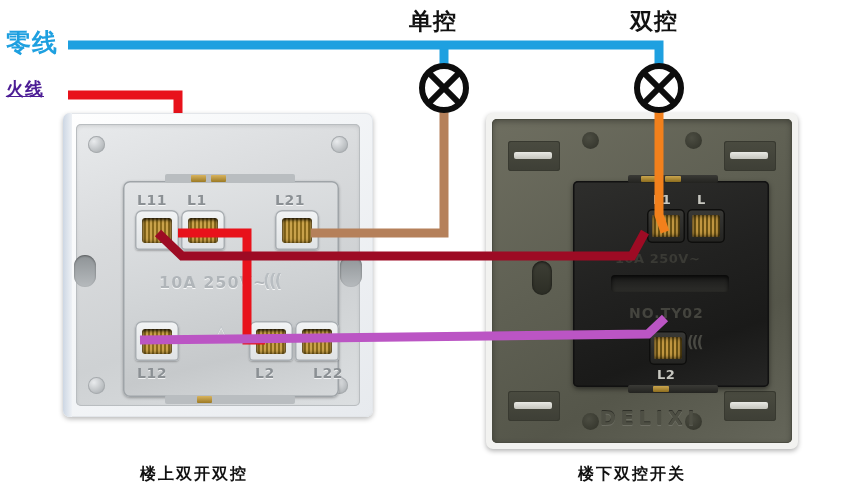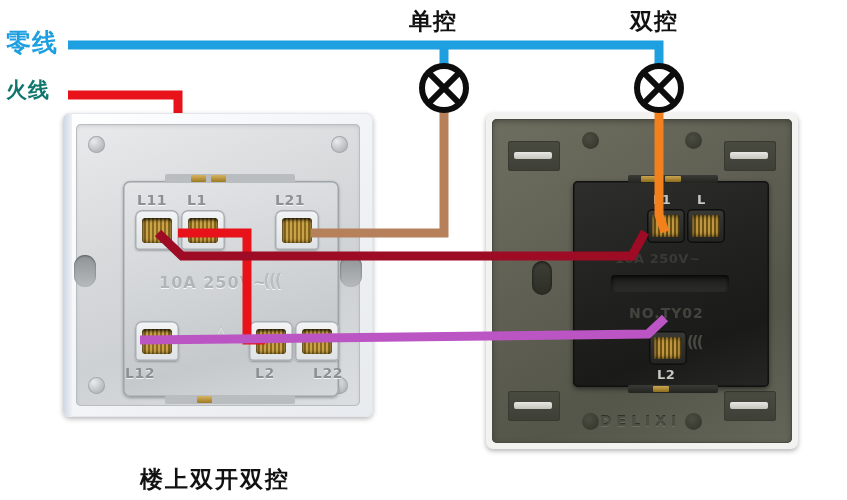--- a/index.html
+++ b/index.html
@@ -2,24 +2,24 @@
 <html><head>
 <meta charset="utf-8">
 <style>
   html,body{margin:0;padding:0;background:#ffffff;}
   body{font-family:"DejaVu Sans","Liberation Sans",sans-serif;}
   #stage{position:relative;width:847px;height:500px;background:#ffffff;overflow:hidden;}
 
   
   .lbl{position:absolute;font-weight:bold;white-space:nowrap;line-height:1;}
   .lbl-neutral{left:6px;top:30px;font-size:25px;color:#1ea0e0;letter-spacing:1px;}
-  .lbl-live{left:6px;top:80px;font-size:21px;color:#0f766e;letter-spacing:1px;}
+  .lbl-live{left:6px;top:80px;font-size:18px;color:#4c1d95;letter-spacing:1px;text-decoration:underline;}
   .lbl-single{left:409px;top:10px;font-size:23px;color:#111;letter-spacing:1px;}
   .lbl-double{left:630px;top:10px;font-size:23px;color:#111;letter-spacing:1px;}
-  .cap{position:absolute;font-size:23px;font-weight:bold;color:#111;white-space:nowrap;letter-spacing:2px;}
+  .cap{position:absolute;font-size:16px;font-weight:bold;color:#111;white-space:nowrap;letter-spacing:2px;}
   .cap-left{left:140px;top:464px;}
   .cap-right{left:578px;top:464px;}
 
   
   svg.layer{position:absolute;left:0;top:0;width:847px;height:500px;overflow:visible;}
   #wires-under{z-index:3;}
   #wires-over{z-index:9;}
 
   
   #sw-left{position:absolute;left:63px;top:113px;width:310px;height:304px;z-index:5;}
@@ -89,33 +89,34 @@
     background:linear-gradient(180deg,#3a3a37,#232321);box-shadow:inset 0 0 0 1.5px #0e0e0d;}
   .rterm .hole{position:absolute;left:5px;top:6px;right:5px;bottom:6px;border-radius:2px;
     background:repeating-linear-gradient(90deg,#c09640 0 2px,#6b5214 2px 4px),#3b2d0b;
     box-shadow:inset 0 0 5px rgba(0,0,0,.9);}
   .rtlab{position:absolute;font-size:13px;color:#c7c7c0;font-weight:bold;letter-spacing:.5px;}
   .rf-slot{position:absolute;left:38px;top:94px;width:118px;height:17px;border-radius:4px;
     background:linear-gradient(180deg,#1a1a19,#2d2d2a);box-shadow:inset 0 2px 4px rgba(0,0,0,.8);}
   .rf-no{position:absolute;left:56px;top:124px;font-size:14px;color:#44443e;font-weight:bold;letter-spacing:1px;}
   .rf-rating{position:absolute;left:42px;top:70px;font-size:13px;color:#3a3a35;font-weight:bold;letter-spacing:.5px;}
   .rf-ccc{position:absolute;left:114px;top:152px;font-size:15px;color:#4a4a44;font-weight:bold;letter-spacing:-2px;}
-  .rf-brand{position:absolute;left:108px;bottom:14px;font-size:14px;font-weight:bold;letter-spacing:5px;
+  .rf-brand{position:absolute;left:108px;bottom:14px;font-size:19px;font-weight:bold;letter-spacing:5px;
     color:#4e4f44;text-shadow:0 1px 0 rgba(255,255,255,.12),0 -1px 0 rgba(0,0,0,.45);}
 </style>
 </head>
 <body>
 
 <div id="stage">
 
   <div class="lbl lbl-neutral">零线</div>
   <div class="lbl lbl-live">火线</div>
   <div class="lbl lbl-single">单控</div>
   <div class="lbl lbl-double">双控</div>
   <div class="cap cap-left">楼上双开双控</div>
+  <div class="cap cap-right">楼下双控开关</div>
 
   <svg class="layer" id="wires-under">
     <g fill="none" stroke-linecap="butt" stroke-linejoin="miter">
 
       <path stroke="#1ea0e0" stroke-width="9" d="M 68,45 L 659,45 L 659,68"></path>
 
       <path stroke="#1ea0e0" stroke-width="9" d="M 444,45 L 444,68"></path>
 
       <path stroke="#e8121b" stroke-width="9" d="M 68,95 L 178,95 L 178,233"></path>
     </g>
@@ -153,21 +154,21 @@
 
         <div class="term" style="left:12px;top:140px">
             <div class="hole"></div>
           </div>
         <div class="term" style="left:126px;top:140px">
             <div class="hole"></div>
           </div>
         <div class="term" style="left:172px;top:140px">
             <div class="hole"></div>
           </div>
-        <div class="tlab" style="left:2px;top:184px">L12</div>
+        <div class="tlab" style="left:14px;top:184px">L12</div>
         <div class="tlab" style="left:132px;top:184px">L2</div>
         <div class="tlab" style="left:190px;top:184px">L22</div>
 
         <div class="lf-rating">10A 250V~</div>
         <div class="lf-ccc">(((</div>
         <div class="lf-tri">△</div>
       </div>
     </div>
   </div>
 

